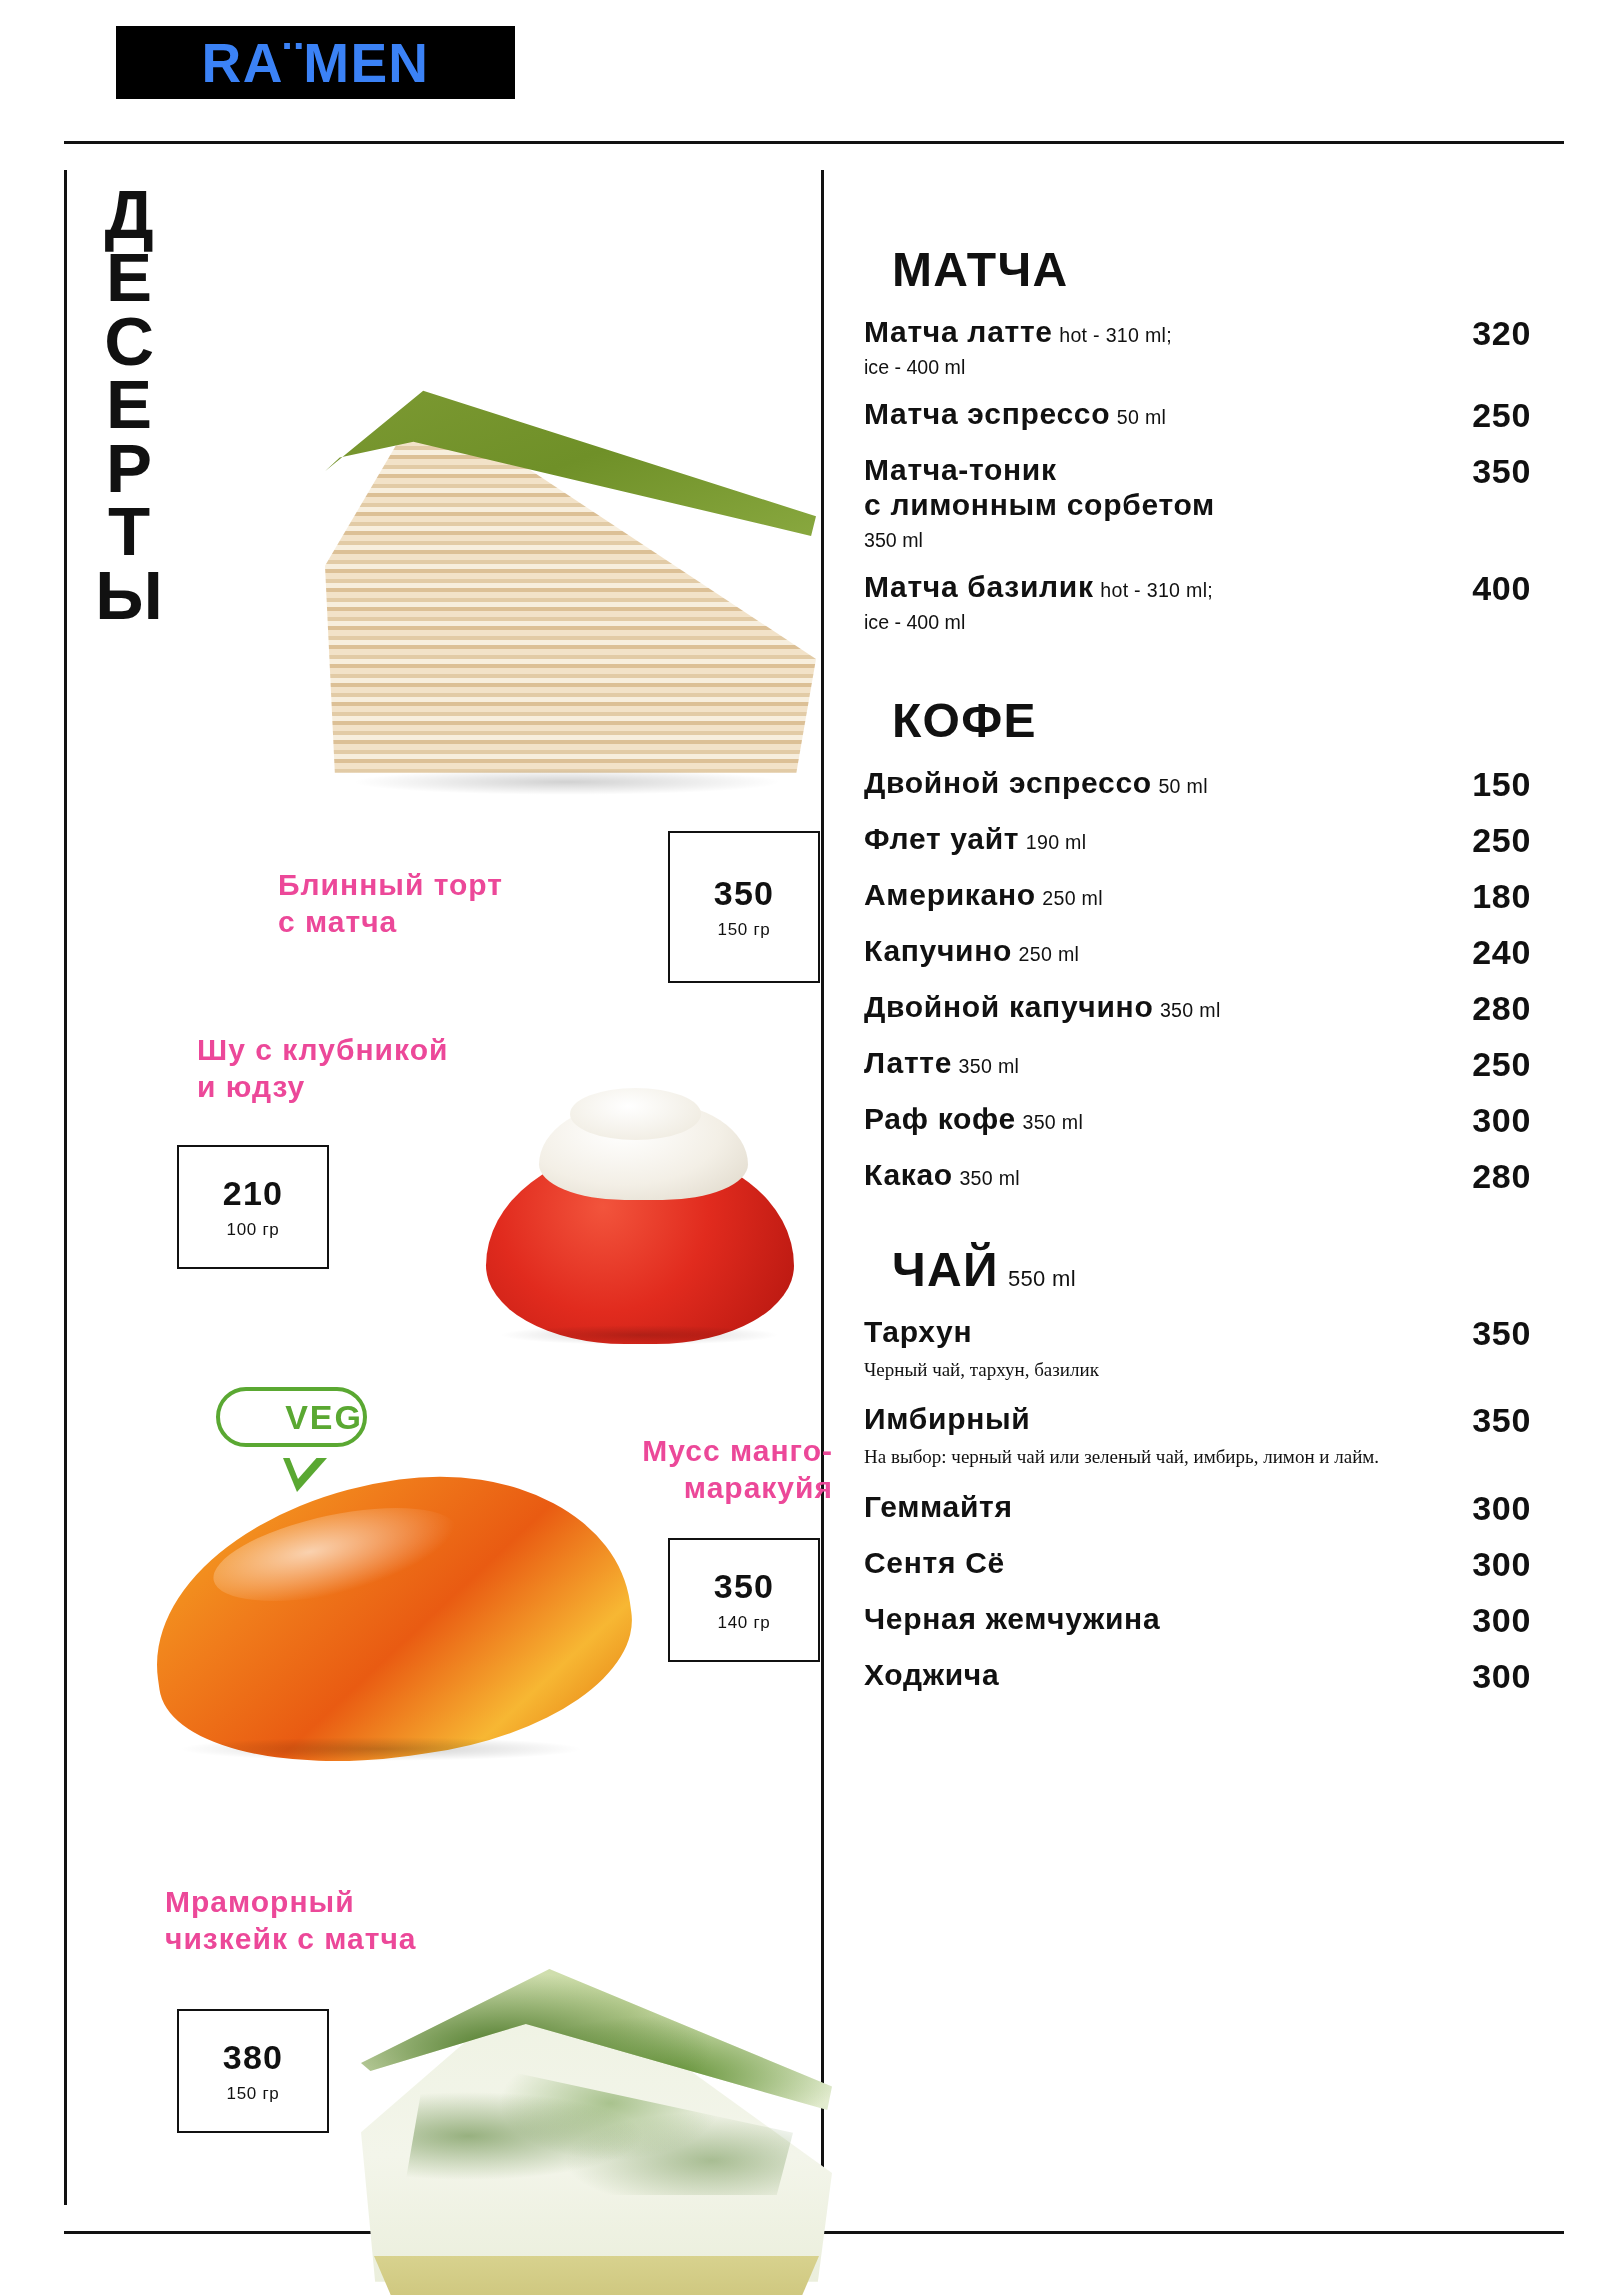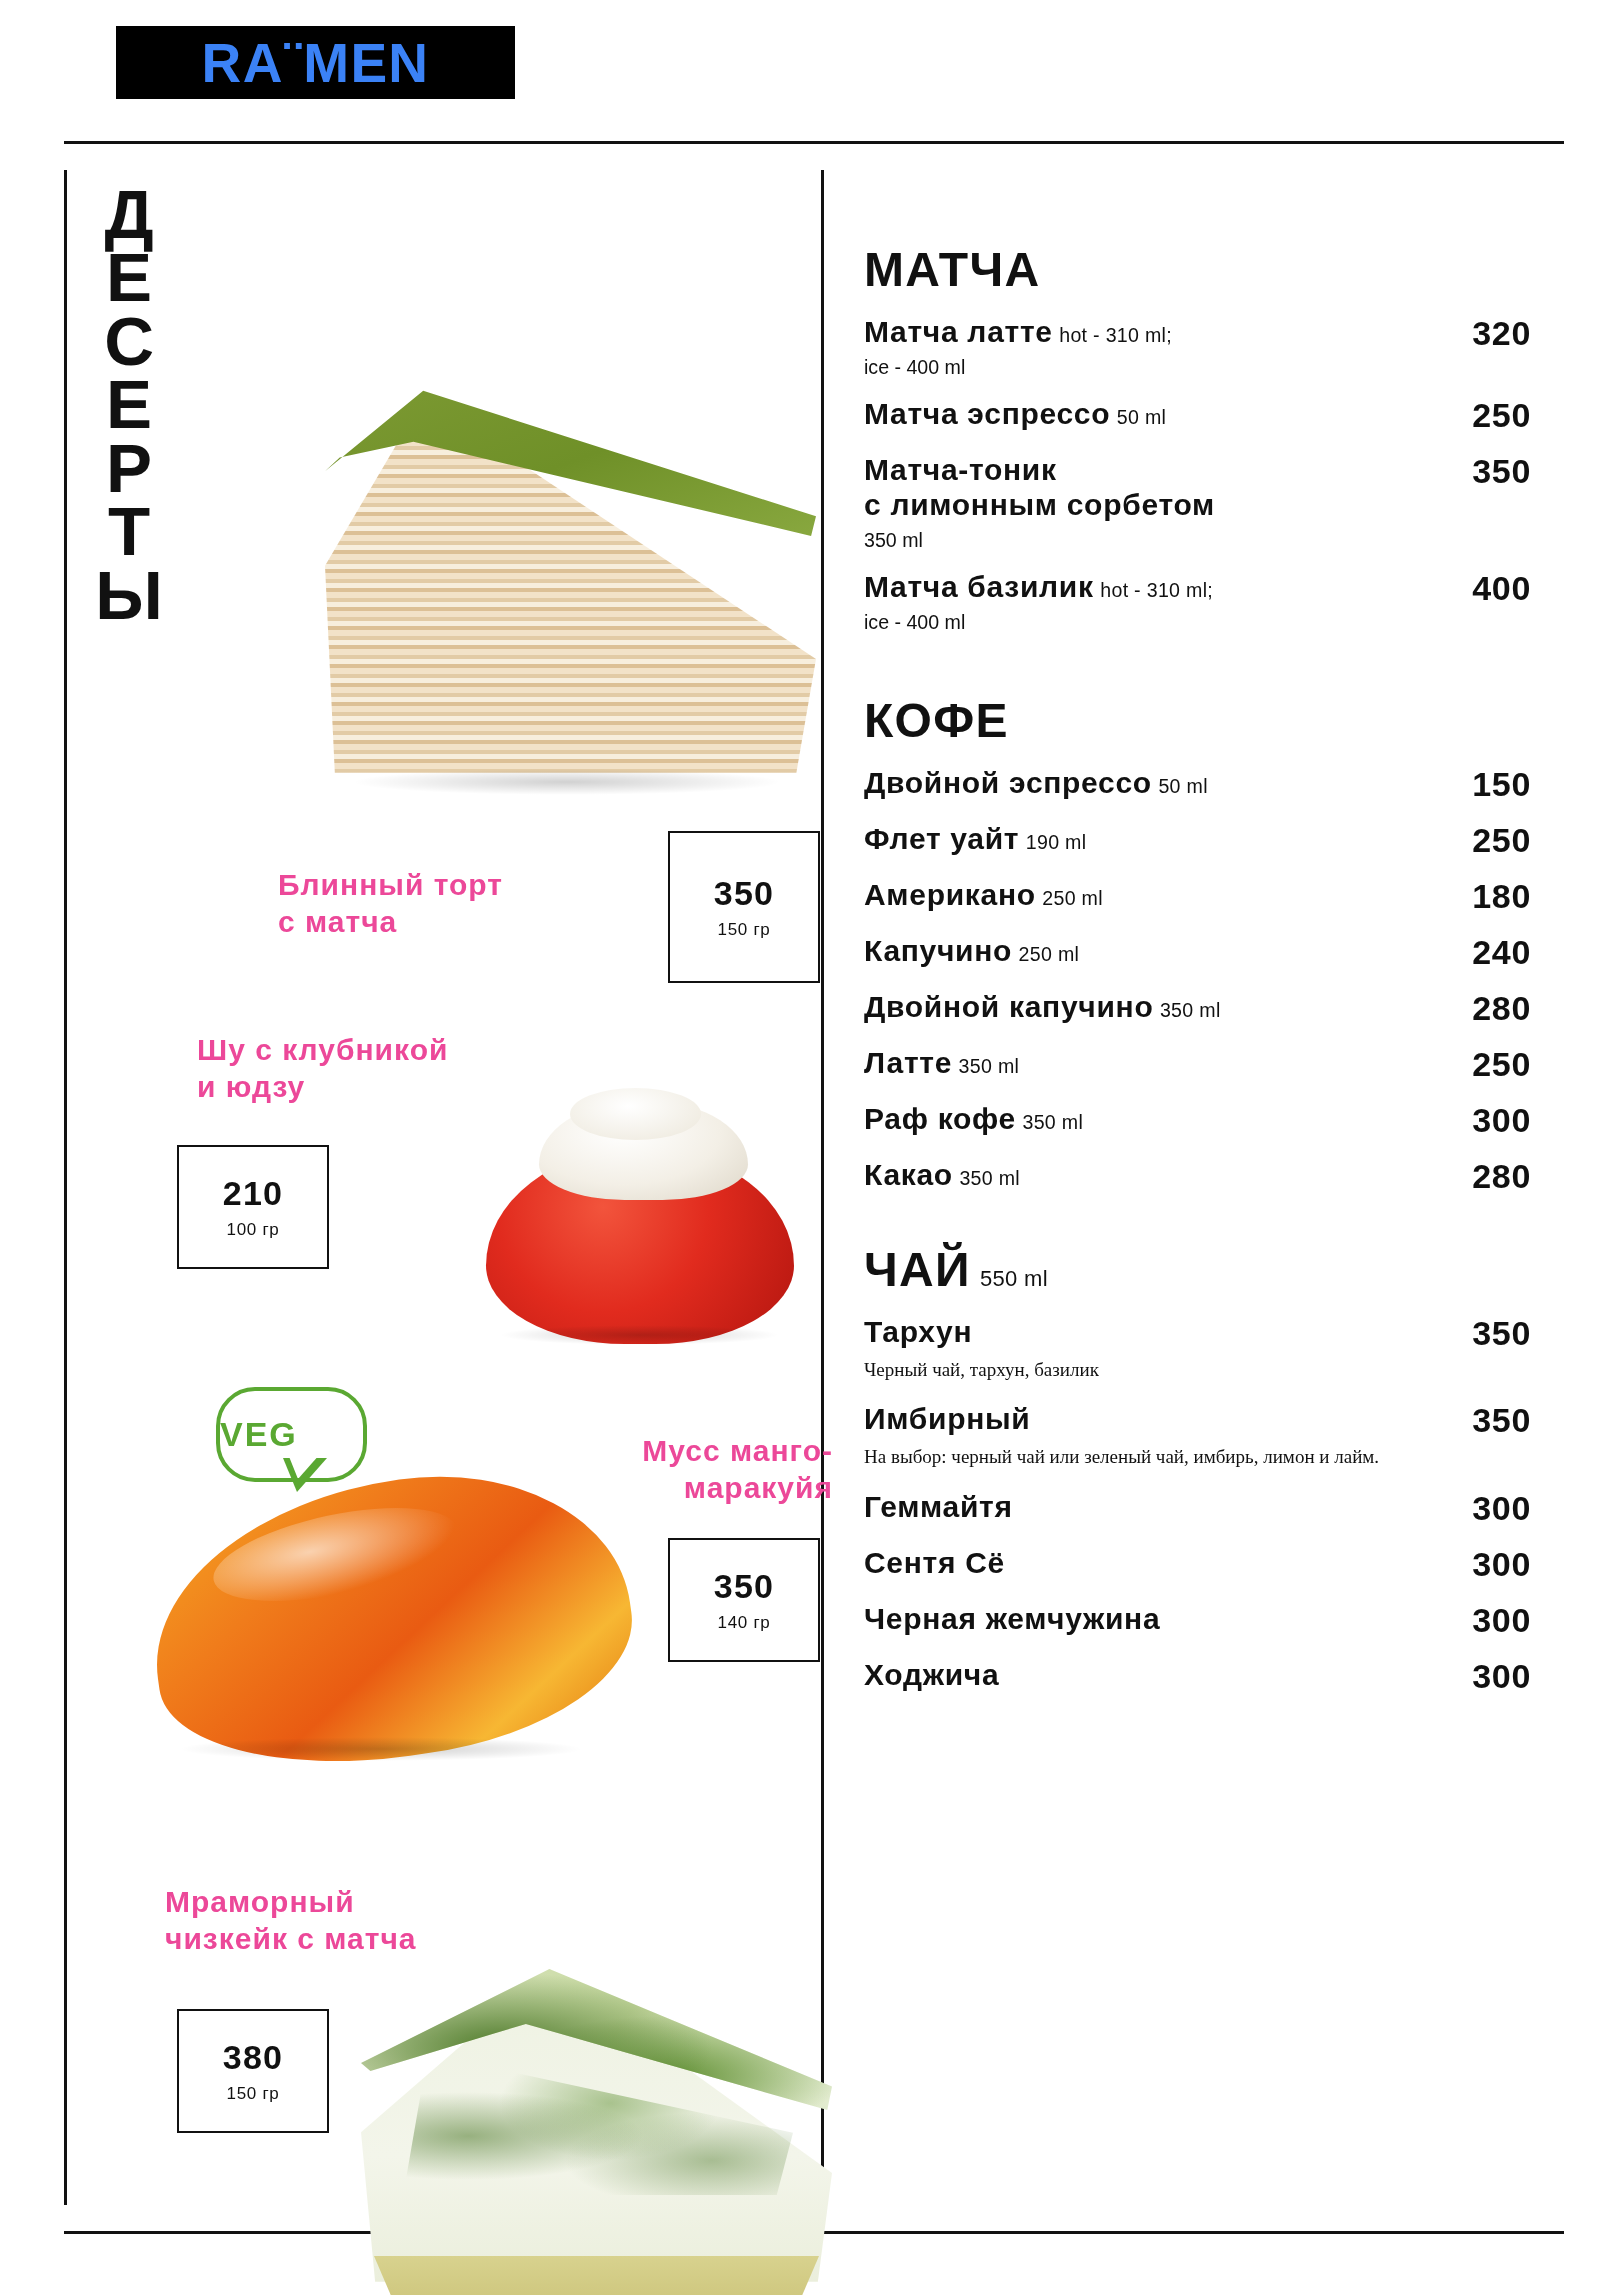--- a/index.html
+++ b/index.html
@@ -136,26 +136,26 @@
   
   .item4-name { position: absolute; left: 98px; top: 1714px; width: 425px; }
   .item4-price { position: absolute; left: 110px; top: 1839px; width: 152px; height: 124px; }
 
   
   .veg-badge {
     position: absolute;
     left: 149px;
     top: 1217px;
     width: 151px;
-    height: 95px;
+    height: 60px;
     border: 4.6px solid #5aa832;
     border-radius: 39px;
     display: flex;
     align-items: center;
-    justify-content: flex-start;
+    justify-content: flex-end;
   }
   .veg-badge .veg-text {
     color: #5aa832;
     font-size: 34px;
     font-weight: 700;
     letter-spacing: 2px;
   }
   .veg-tail {
     position: absolute;
     left: 216px;
@@ -325,20 +325,21 @@
     width: 667px;
   }
   .section-head {
     font-size: 48px;
     font-weight: 800;
     letter-spacing: 1.3px;
     margin-bottom: 14.4px;
     display: flex;
     align-items: baseline;
     gap: 9.2px;
+    margin-left: 28px;
   }
   .section-head .vol {
     font-size: 22px;
     font-weight: 500;
     letter-spacing: 0.3px;
   }
   .menu-row {
     display: flex;
     align-items: flex-start;
     justify-content: space-between;

